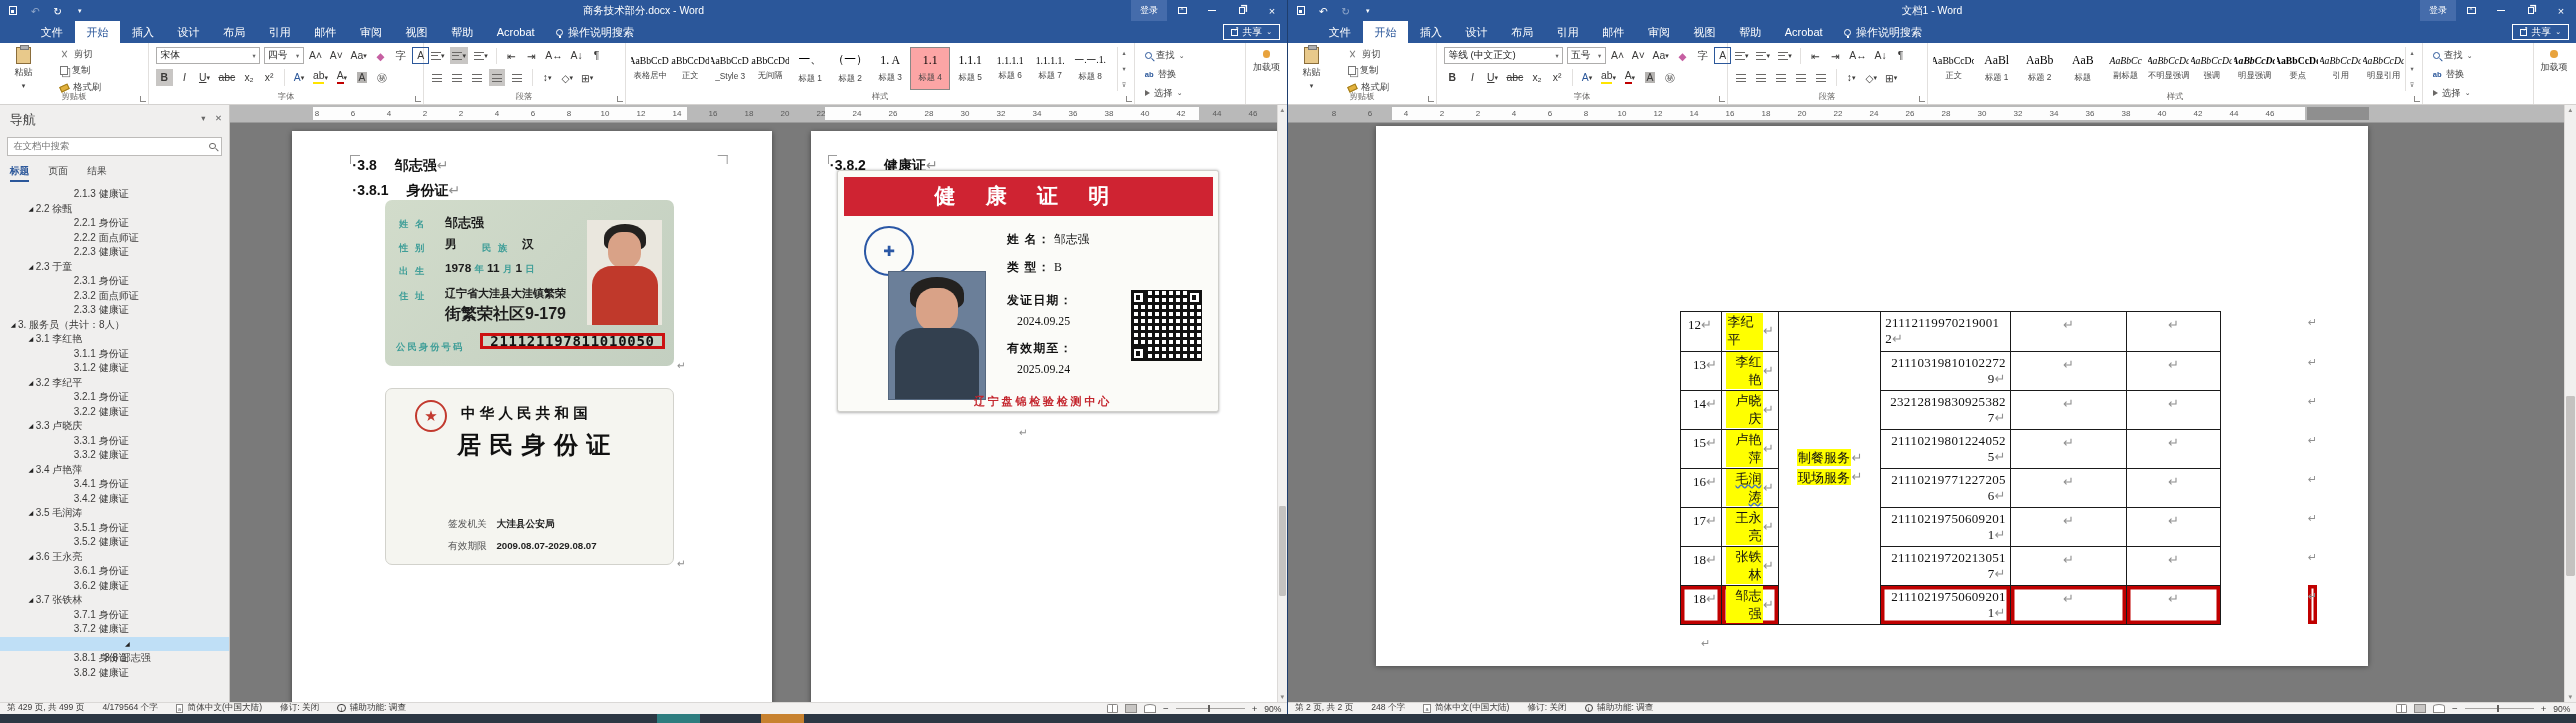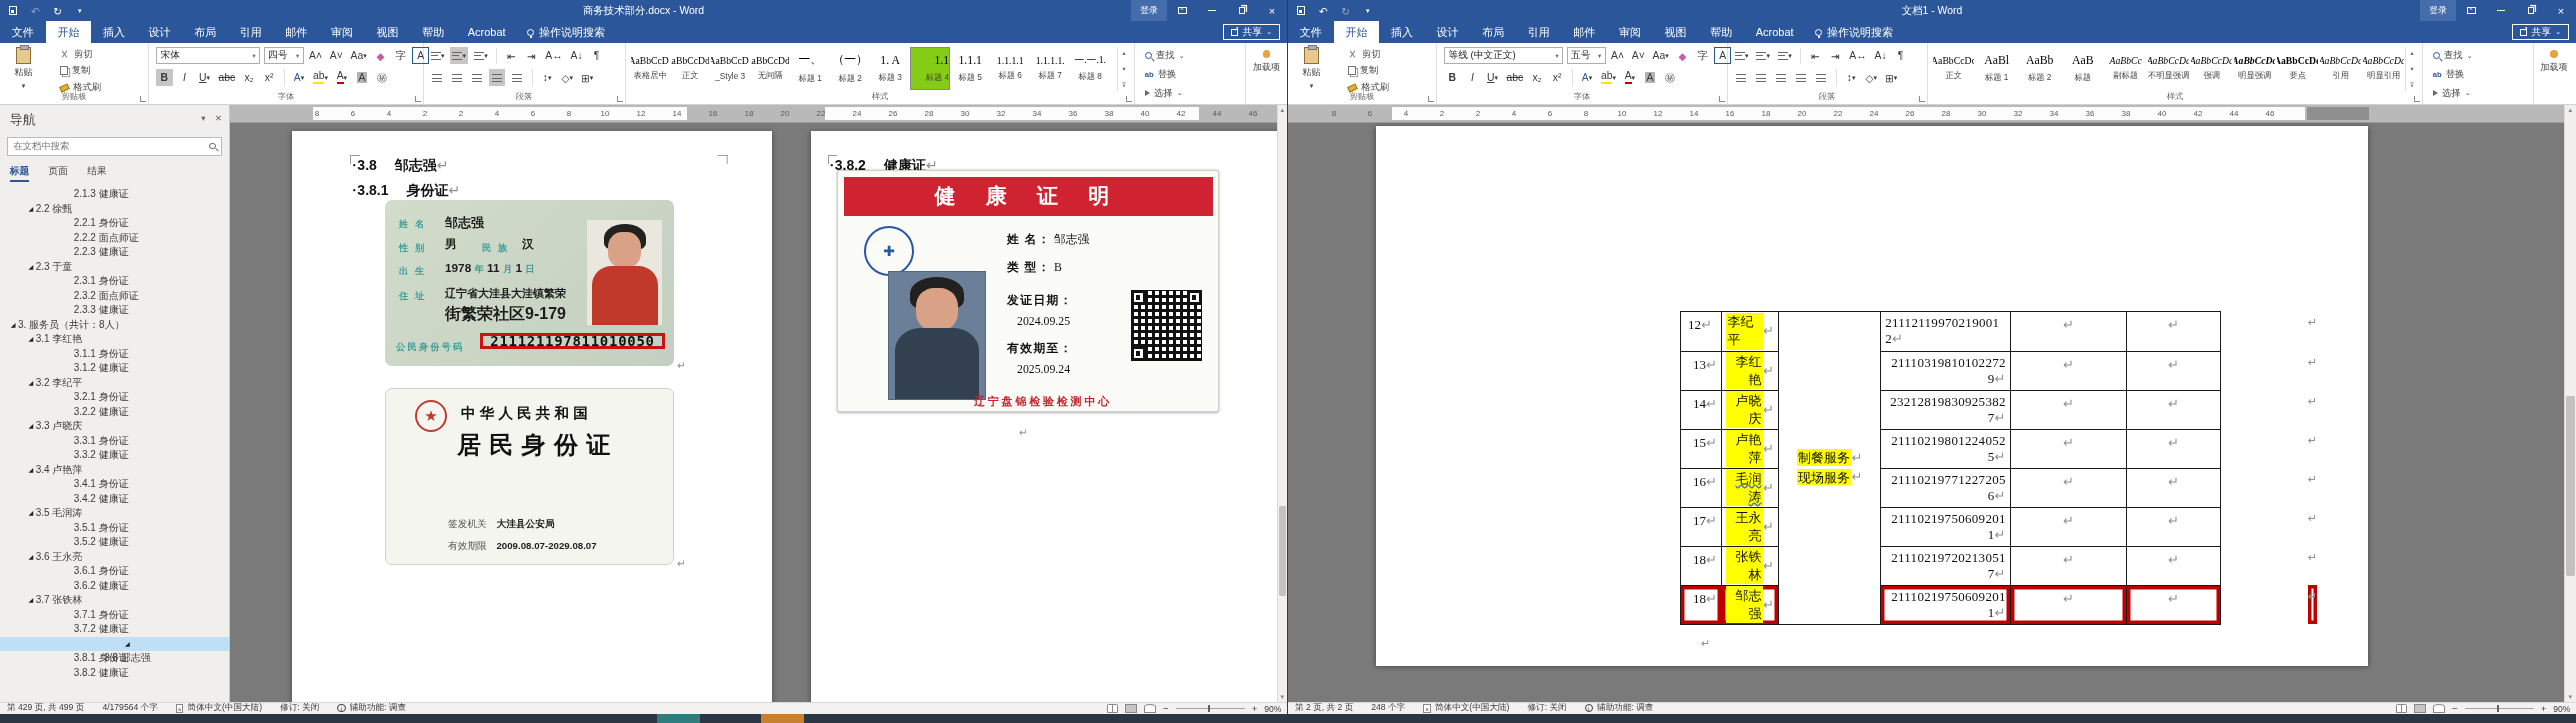--- a/index.html
+++ b/index.html
@@ -22,21 +22,21 @@
   .wcontrols{position:absolute;right:0;top:0;height:21px;display:flex;align-items:stretch;}
   .wc{width:30px;display:flex;align-items:center;justify-content:center;font-size:9.7px;color:#fff;}
   .wc.signin{background:#456cab;width:36px;font-size:9px;}
   .i-ropts{width:9px;height:7.6px;border:0.7px solid #fff;position:relative;}
   .i-ropts::after{content:"^";position:absolute;left:2.1px;top:-2.1px;font-size:6.2px;}
   .i-min{width:7.6px;height:0.7px;background:#fff;}
   .i-rest{width:6.2px;height:6.2px;border:0.7px solid #fff;box-shadow:1.4px -1.4px 0 -0.7px #2b579a,2.1px -2.1px 0 0 #fff;}
   .i-close{font-size:11px;}
 
   
-  .tabrow{position:absolute;left:0;right:0;top:21px;height:22px;background:#2b579a;display:flex;align-items:stretch;color:#fff;}
+  .tabrow{position:absolute;left:0;right:0;top:21px;height:22px;background:#2b579a;display:flex;align-items:stretch;color:#fff;padding-left:29px;}
   .rtab{padding:0 11.8px;font-size:11px;display:flex;align-items:center;cursor:default;white-space:nowrap;}
   .rtab.active{background:#fff;color:#2b579a;}
   .tellme{display:flex;align-items:center;gap:4.8px;padding:0 9.7px;font-size:11px;}
   .i-bulb{width:7px;height:7px;border:1px solid #fff;border-radius:50%;position:relative;}
   .i-bulb::after{content:"";position:absolute;left:1.4px;top:6.2px;width:2.1px;height:2.1px;background:#fff;}
   .share{position:absolute;right:7px;top:2.8px;height:16.6px;border:0.7px solid #fff;display:flex;align-items:center;gap:4.2px;
          padding:0 7px;font-size:9.7px;color:#fff;}
   .i-share{width:7px;height:7px;border:0.7px solid #fff;position:relative;}
   .i-share::after{content:"↗";position:absolute;left:1.4px;top:-4.2px;font-size:6.2px;}
 
@@ -68,21 +68,21 @@
   .baricon{width:10.4px;height:8.3px;background:
      repeating-linear-gradient(to bottom,#6a6866 0 1.4px,transparent 1.4px 3.5px);}
   .baricon.short{background:
      linear-gradient(#6a6866,#6a6866) 0 0/10.4px 1.4px no-repeat,
      linear-gradient(#6a6866,#6a6866) 0 3.5px/7px 1.4px no-repeat,
      linear-gradient(#6a6866,#6a6866) 0 7px/10.4px 1.4px no-repeat;}
   .sep{width:0.7px;height:16.6px;background:#e2e0de;margin:0 2.8px;}
   
   .styletiles{position:absolute;top:3.5px;display:flex;}
   .style-tile{width:40px;height:43px;border:0.7px solid transparent;display:flex;flex-direction:column;align-items:center;justify-content:center;gap:4.2px;overflow:hidden;}
-  .style-tile.selected{border:0.7px solid #8a8886;background:#84cc16;align-items:flex-end;}
+  .style-tile.selected{border:0.7px solid #8a8886;background:#fca5a5;}
   .tile-prev{font-family:"Liberation Serif",serif;font-size:9.7px;color:#000;white-space:nowrap;}
   .style-tile.italic .tile-prev{font-style:italic;}
   .style-tile.bold .tile-prev{font-weight:bold;}
   .style-tile.bolditalic .tile-prev{font-weight:bold;font-style:italic;}
   .style-tile.big .tile-prev{font-size:11.8px;}
   .tile-label{font-size:8.3px;color:#444;white-space:nowrap;}
   .galscroll{position:absolute;top:3.5px;width:12.5px;height:44px;border-left:0.7px solid #e2e0de;display:flex;flex-direction:column;
              align-items:center;justify-content:space-between;padding:2.1px 0;font-size:6.2px;color:#666;}
   .editcol{position:absolute;top:5.5px;display:flex;flex-direction:column;gap:4.8px;}
   .i-find{width:7px;height:7px;border:1px solid #2b579a;border-radius:50%;position:relative;}

